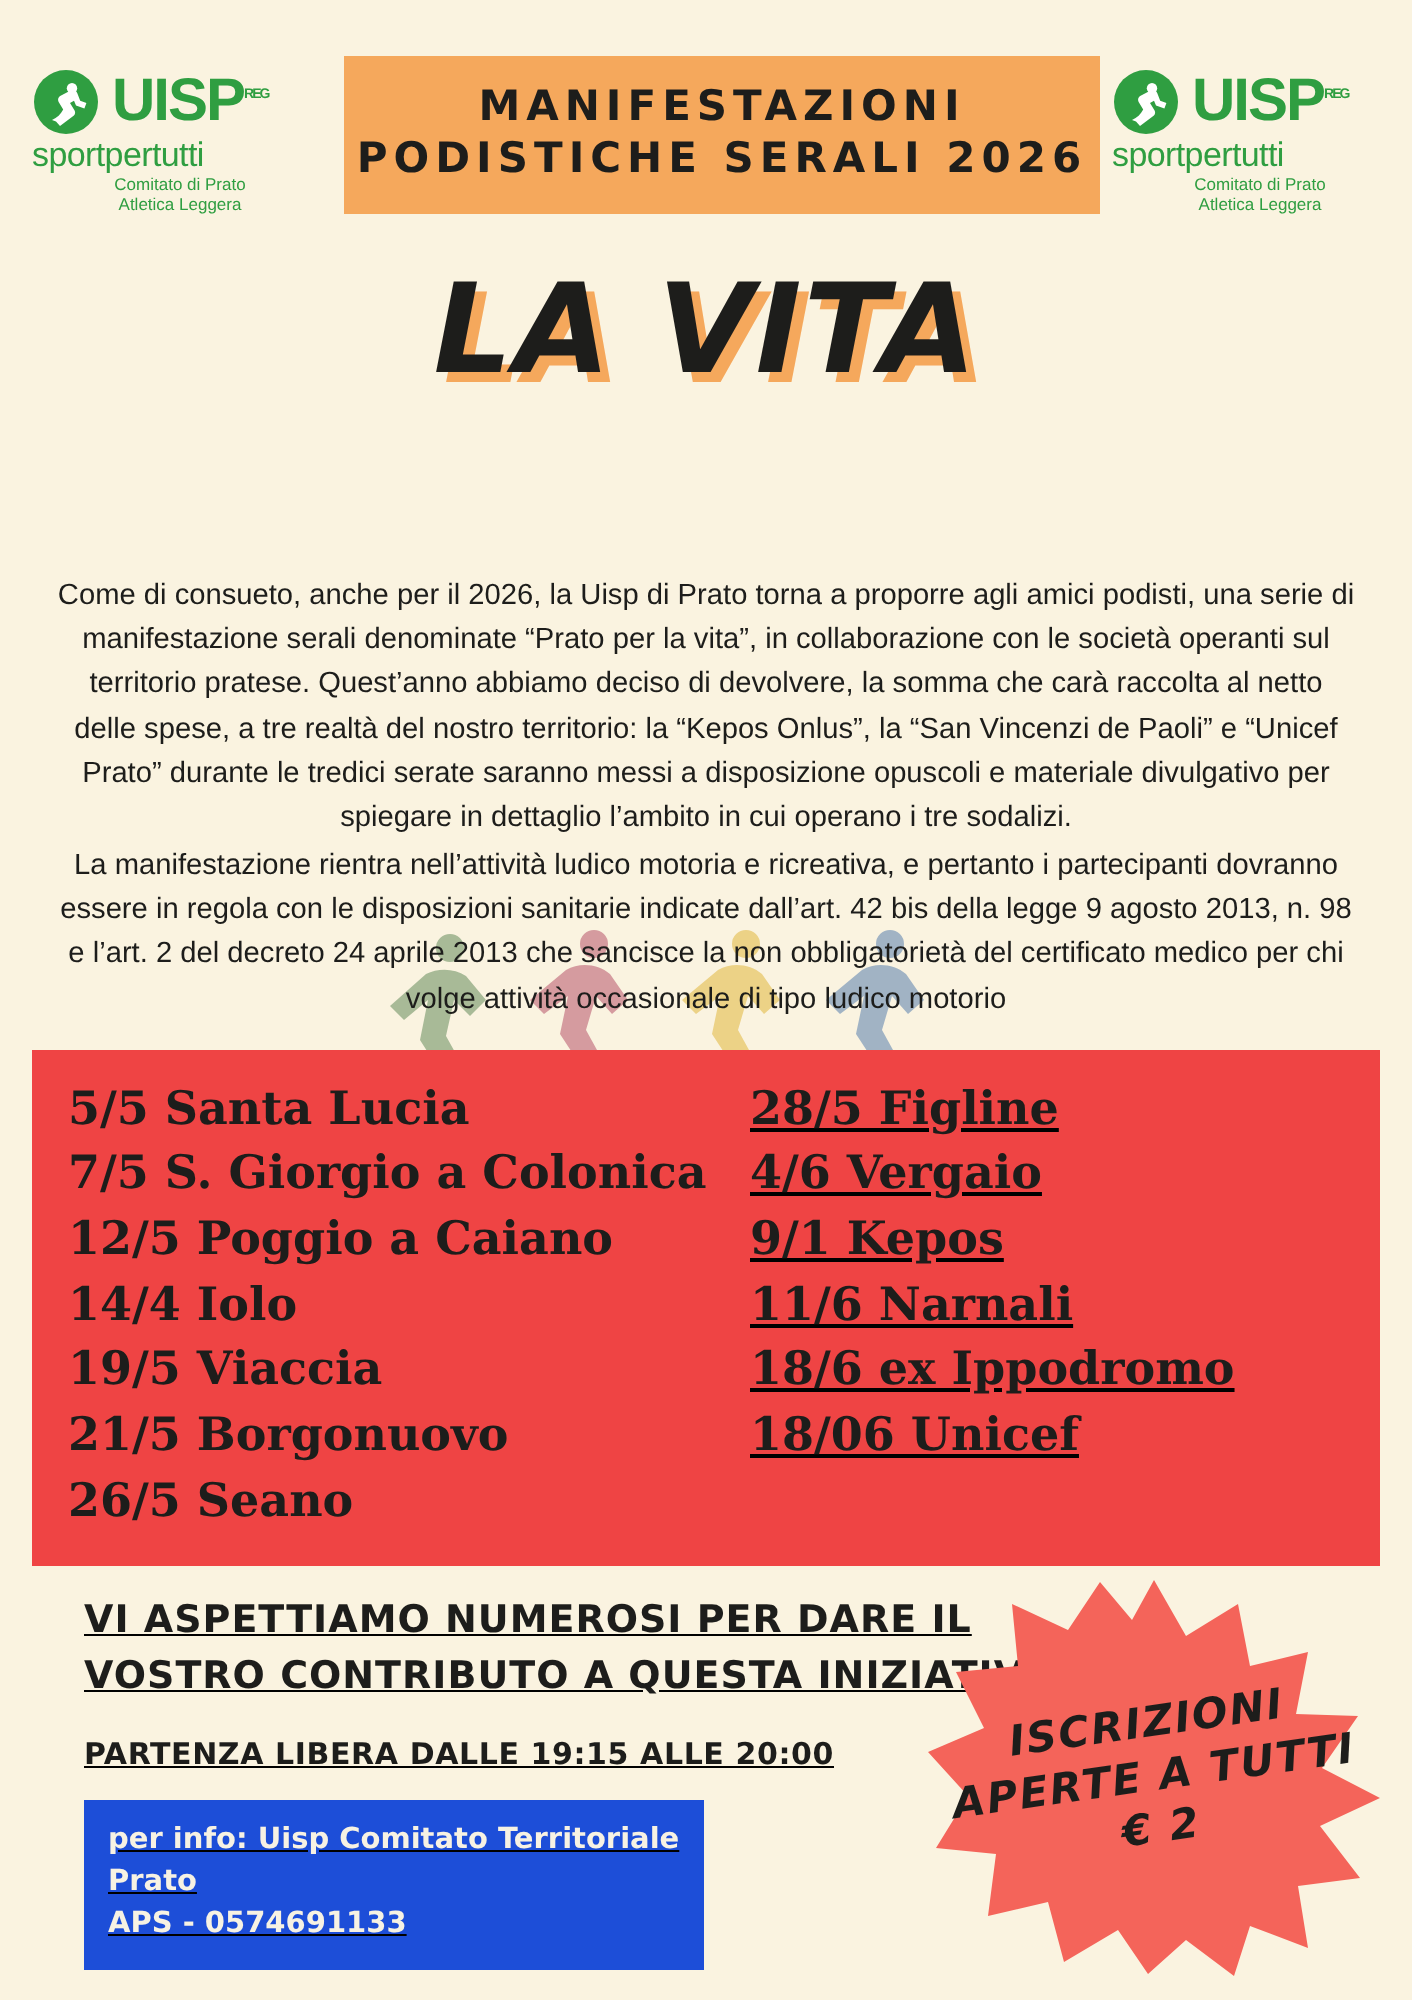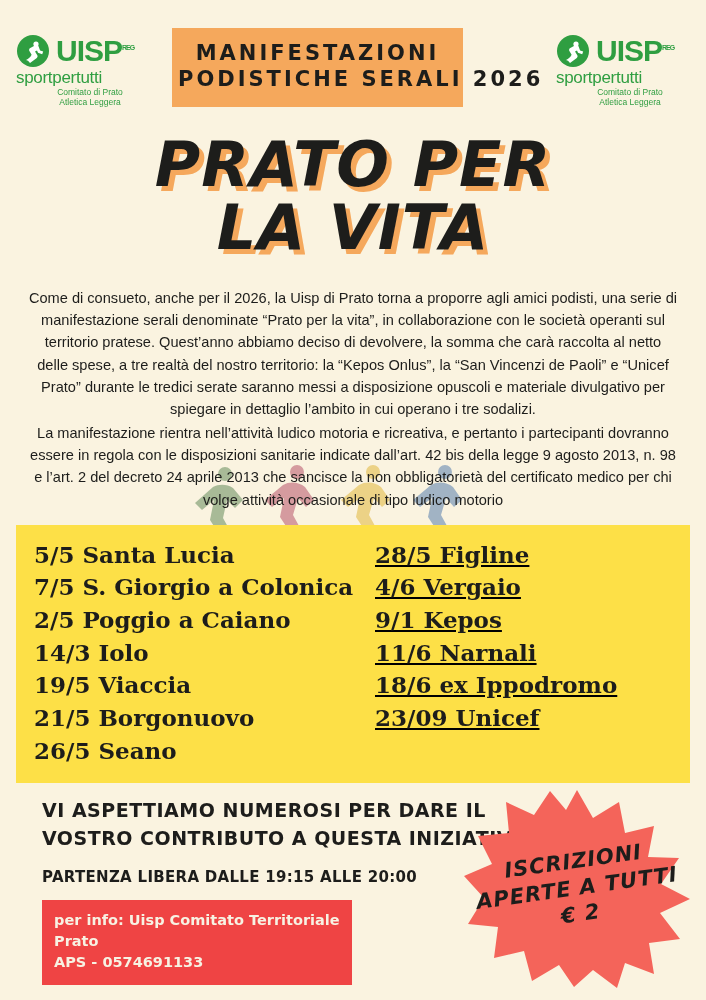--- a/index.html
+++ b/index.html
@@ -65,21 +65,21 @@
     color: #2f9e41;
     line-height: 1.25;
     text-align: center;
     width: 148px;
   }
 
   .title-banner {
     position: absolute;
     left: 172px;
     top: 28px;
-    width: 291px;
+    width: 378px;
     background: #f5a85c;
     padding: 12px 6px 14px 6px;
     text-align: center;
   }
   .title-banner .l1, .title-banner .l2 {
     font-family: "DejaVu Sans", sans-serif;
     font-weight: bold;
     font-size: 21px;
     letter-spacing: 3px;
     color: #1d1d1b;
@@ -127,21 +127,21 @@
     line-height: 1.52;
     color: #1d1d1b;
   }
   .body-text p + p { margin-top: 2px; }
 
   
   .dates {
     position: relative;
     z-index: 2;
     margin: 14px 16px 0 16px;
-    background: #fde047;
+    background: #ef4444;
     padding: 14px 14px 16px 18px;
     display: flex;
     gap: 0;
   }
   .dates .col { width: 50%; }
   .dates .col.right { padding-left: 20px; text-decoration: underline; }
   .dates .item {
     font-family: "DejaVu Serif", serif;
     font-weight: bold;
     font-size: 23px;
@@ -150,40 +150,41 @@
     white-space: nowrap;
   }
 
   
   .footer {
     position: relative;
     z-index: 2;
     margin-top: 14px;
     padding-left: 42px;
     height: 190px;
+    text-decoration: underline;
   }
   .footer .shout {
     font-family: "DejaVu Sans", sans-serif;
     font-weight: bold;
     font-size: 19px;
     letter-spacing: 0.5px;
     line-height: 1.45;
     color: #1d1d1b;
   }
   .footer .start {
     margin-top: 16px;
     font-family: "DejaVu Sans", sans-serif;
     font-weight: bold;
     font-size: 15px;
     letter-spacing: 0.3px;
     color: #1d1d1b;
   }
   .contact-box {
     margin-top: 14px;
-    background: #ef4444;
+    background: #1d4ed8;
     color: #f7f2e3;
     width: 310px;
     padding: 10px 12px 12px 12px;
     font-family: "DejaVu Sans", sans-serif;
     font-weight: bold;
     font-size: 14.5px;
     line-height: 1.45;
   }
 
   
@@ -259,21 +260,20 @@
       <div class="logo-line">Atletica Leggera</div>
     </div>
 
     <div class="title-banner">
       <div class="l1">MANIFESTAZIONI</div>
       <div class="l2">PODISTICHE SERALI 2026</div>
     </div>
   </div>
 
   <div class="big-title">
-    <div class="line l1">PRATO PER</div>
     <div class="line l2">LA VITA</div>
   </div>
 
   <div class="runners">
     <svg width="320" height="105" viewBox="0 0 320 105" aria-hidden="true">
       <g fill="#7a9a6f" opacity="0.85">
         <path d="M30 12a7 7 0 1 1 0 14 7 7 0 0 1 0-14zM18 32c6-3 14-3 20 1l10 12-8 8-8-8-4 18 10 18-9 6-14-22 4-20-12 10-7-7z"></path>
       </g>
       <g fill="#c06a7a" opacity="0.85" transform="translate(72,0)">
         <path d="M30 10a7 7 0 1 1 0 14 7 7 0 0 1 0-14zM16 30c7-4 16-3 22 2l9 13-8 7-8-9-5 17 11 20-9 5-15-23 4-19-12 9-7-7z"></path>
@@ -289,33 +289,33 @@
 
   <div class="body-text">
     <p>Come di consueto, anche per il 2026, la Uisp di Prato torna a proporre agli amici podisti, una serie di manifestazione serali denominate “Prato per la vita”, in collaborazione con le società operanti sul territorio pratese. Quest’anno abbiamo deciso di devolvere, la somma che carà raccolta al netto delle spese, a tre realtà  del nostro territorio: la “Kepos Onlus”, la “San Vincenzi de Paoli” e “Unicef Prato” durante le tredici serate saranno messi a disposizione opuscoli e materiale divulgativo per spiegare in dettaglio l’ambito in cui operano i tre sodalizi.</p>
     <p>La manifestazione rientra nell’attività ludico motoria e ricreativa, e pertanto i partecipanti dovranno essere in regola con le disposizioni sanitarie indicate dall’art. 42 bis della legge 9 agosto 2013, n. 98 e l’art. 2 del decreto 24 aprile 2013 che sancisce la non obbligatorietà del certificato medico per chi volge attività occasionale di tipo ludico motorio</p>
   </div>
 
   <div class="dates">
     <div class="col left">
       <div class="item">5/5 Santa Lucia</div>
       <div class="item">7/5 S. Giorgio a Colonica</div>
-      <div class="item">2/5 Poggio a Caiano</div>
-      <div class="item">14/3 Iolo</div>
+      <div class="item">12/5 Poggio a Caiano</div>
+      <div class="item">14/4 Iolo</div>
       <div class="item">19/5 Viaccia</div>
       <div class="item">21/5 Borgonuovo</div>
       <div class="item">26/5 Seano</div>
     </div>
     <div class="col right">
       <div class="item">28/5 Figline</div>
       <div class="item">4/6 Vergaio</div>
       <div class="item">9/1 Kepos</div>
       <div class="item">11/6 Narnali</div>
       <div class="item">18/6 ex Ippodromo</div>
-      <div class="item">23/09 Unicef</div>
+      <div class="item">18/06 Unicef</div>
     </div>
   </div>
 
   <div class="footer">
     <div class="shout">VI ASPETTIAMO NUMEROSI PER DARE IL</div>
     <div class="shout">VOSTRO CONTRIBUTO A QUESTA INIZIATIVA</div>
     <div class="start">PARTENZA LIBERA DALLE 19:15 ALLE 20:00</div>
     <div class="contact-box">
       <div>per info: Uisp Comitato Territoriale Prato</div>
       <div>APS - 0574691133</div>

